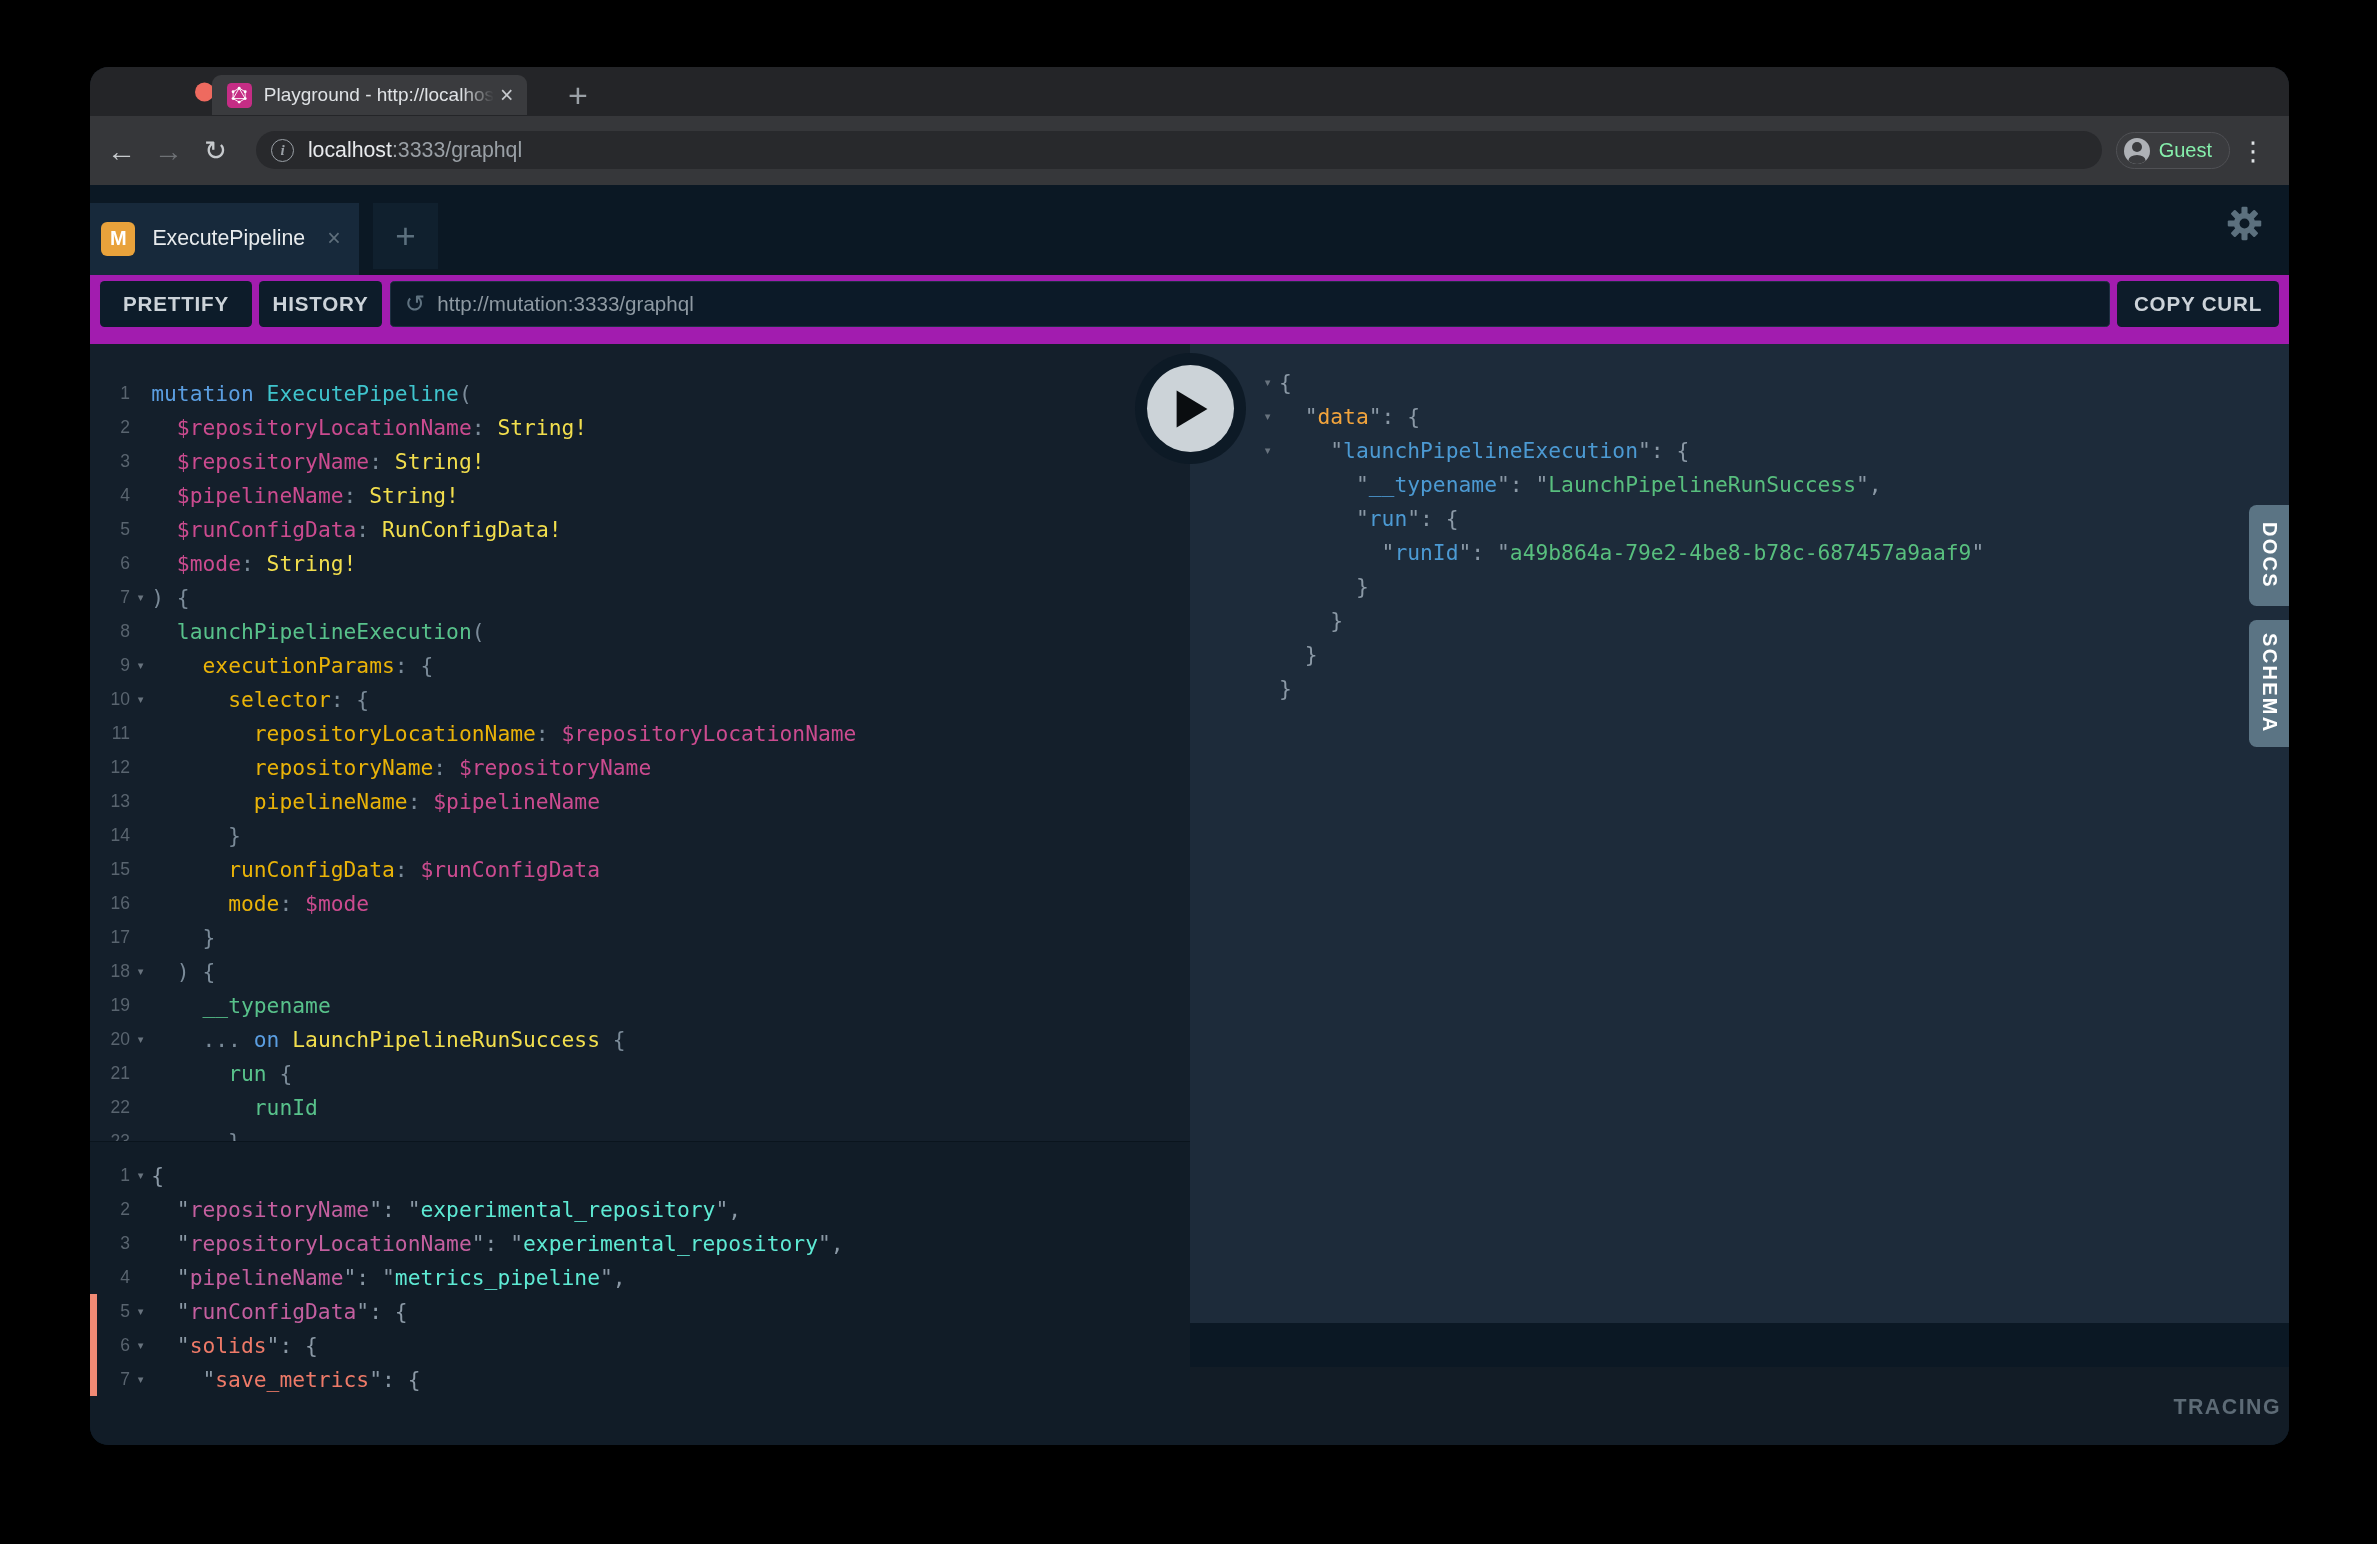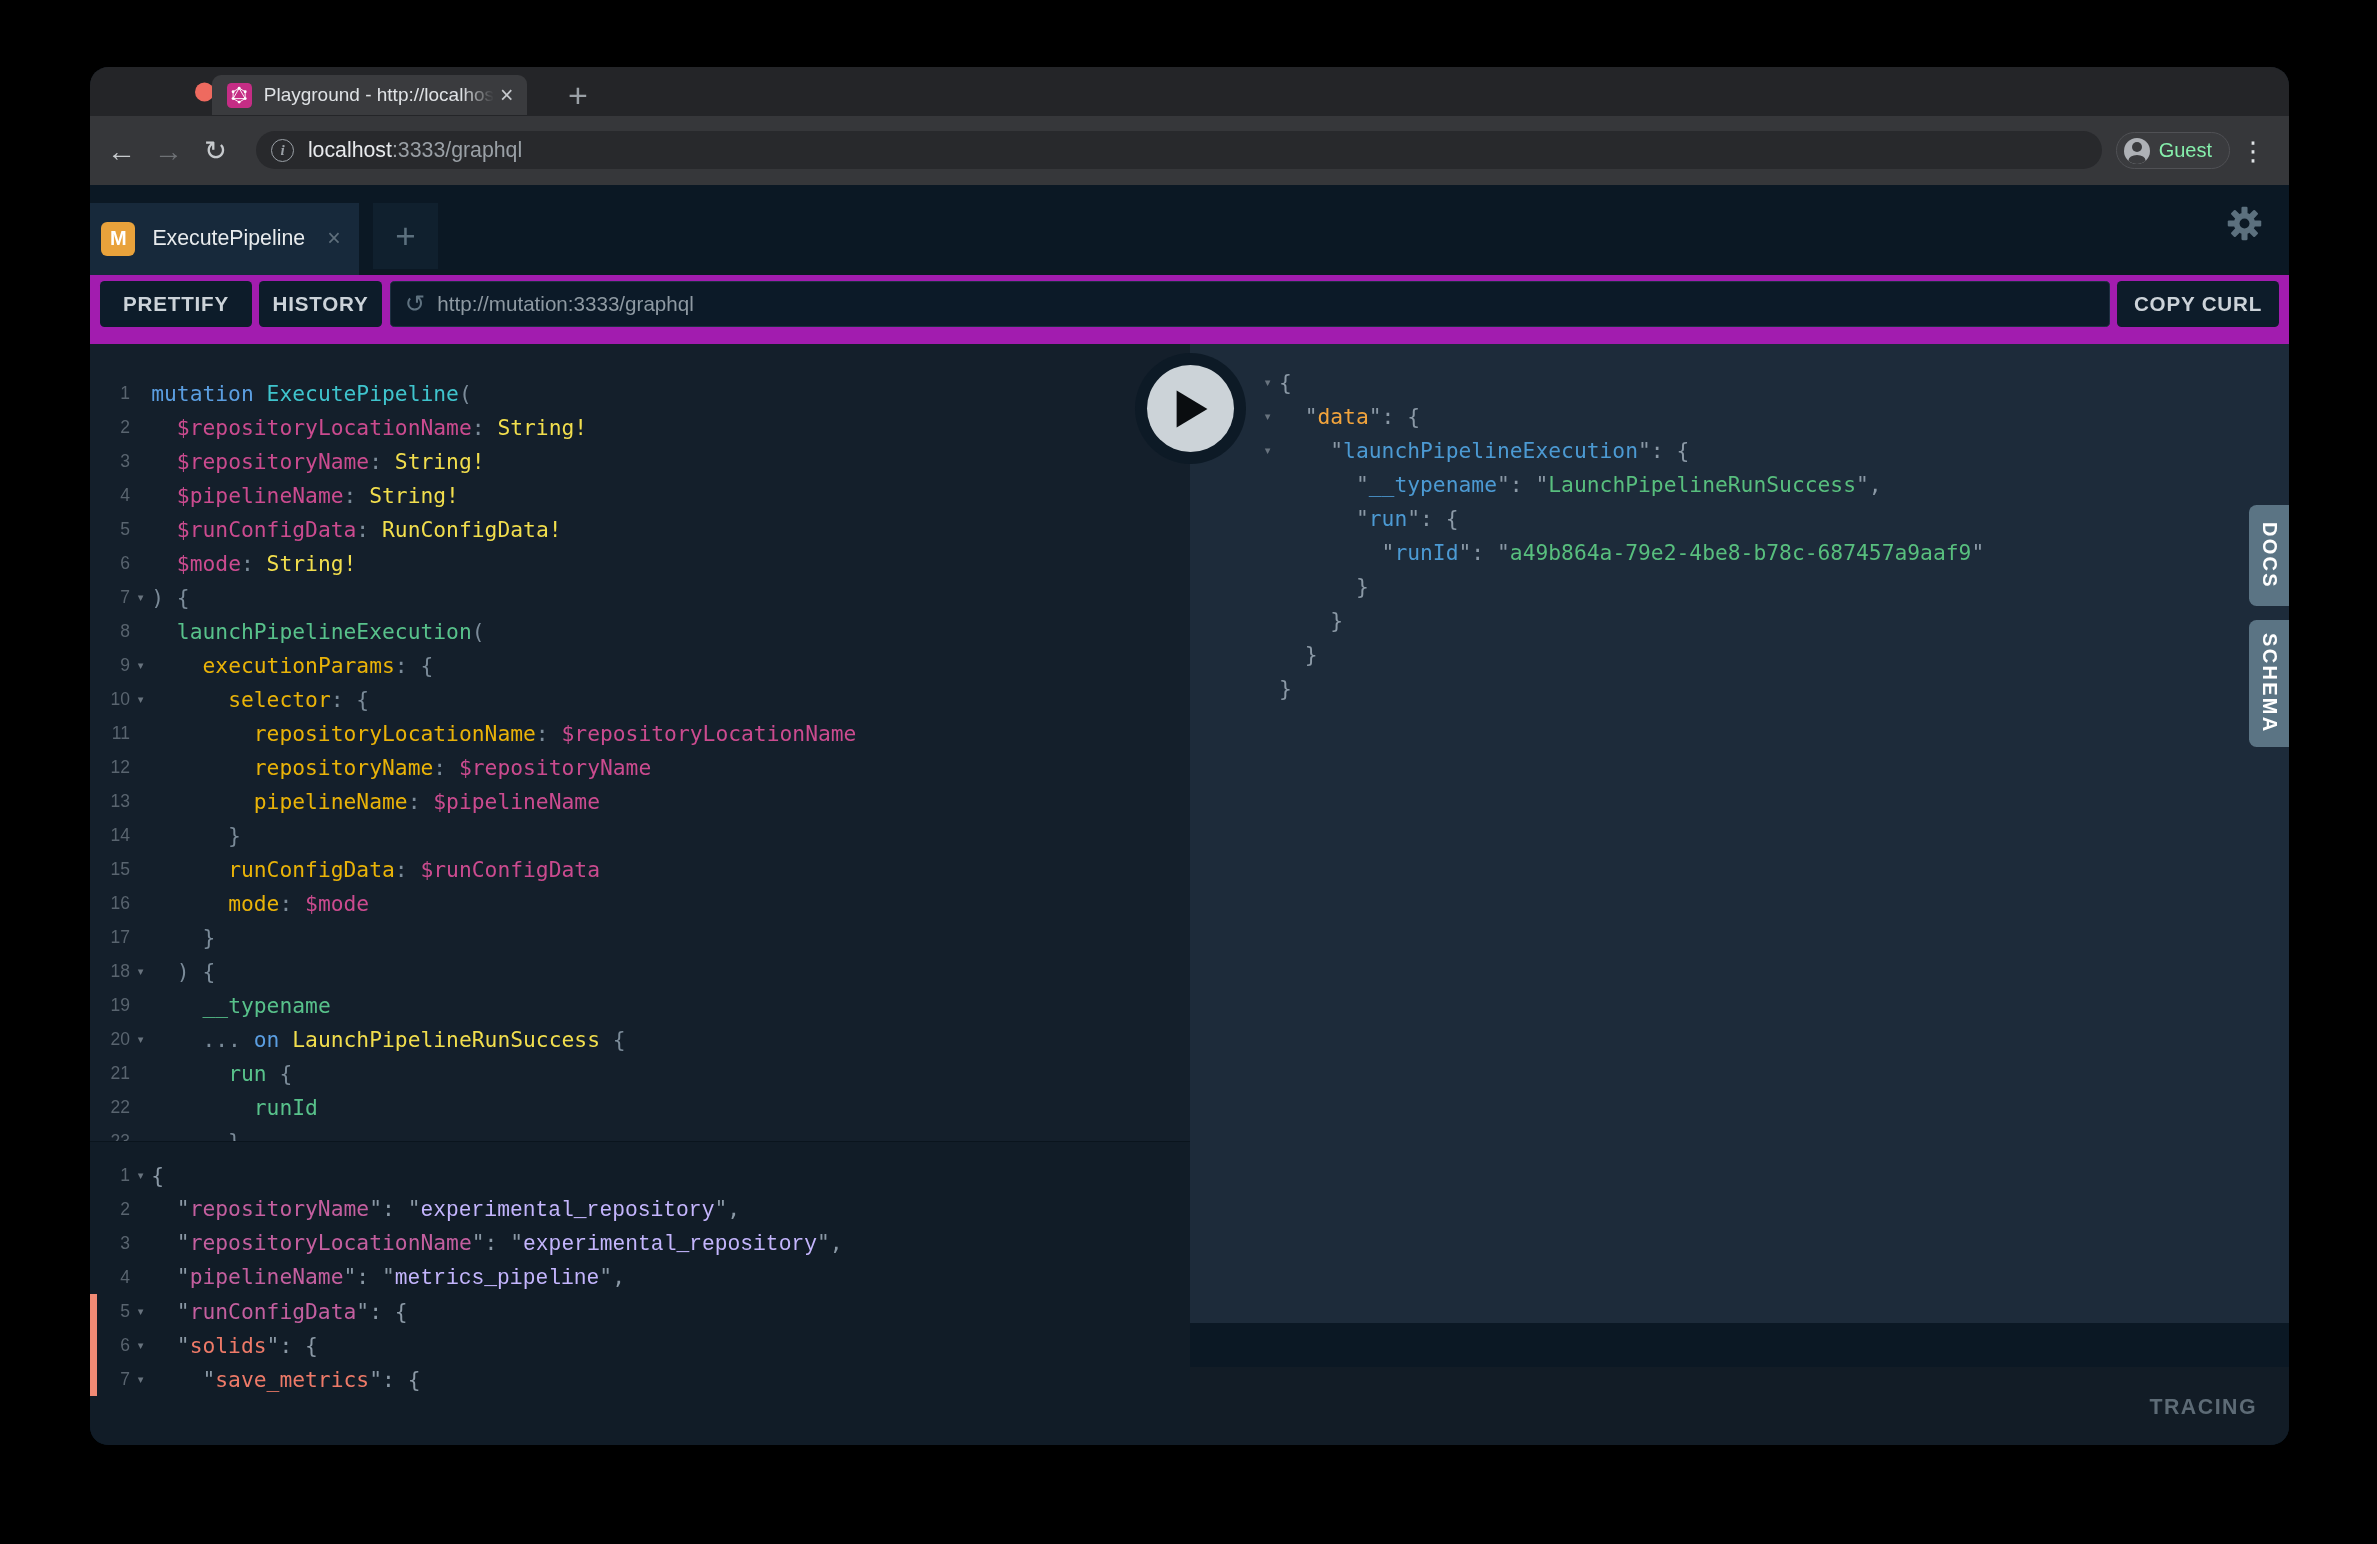--- a/index.html
+++ b/index.html
@@ -91,42 +91,42 @@
   .vars-area { height:305px; background:#111c27; border-top:1.5px solid #0a141d; overflow:hidden; }
   .vars-tabs { display:flex; gap:34px; padding:23px 0 0 28px; }
   .vars-tab { font-size:20px; font-weight:bold; letter-spacing:1.1px; }
   .vars-tab.active { color:#c9ced3; }
   .vars-tab.inactive { color:#5a6773; }
   .vars-lines { margin-top:16px; }
 
   .result-pane { flex:1; display:flex; flex-direction:column; position:relative; }
   .result-json { flex:1; background:#1d2b3a; overflow:hidden; padding-top:21.3px; }
   .tracing-bar { height:80px; background:#121c26; display:flex; align-items:center;
-    justify-content:flex-end; padding-right:32px;margin-top:44px; }
+    justify-content:flex-end; padding-right:8px;margin-top:44px; }
   .tracing-label { color:#5d6b76; font-size:21.3px; font-weight:bold; letter-spacing:1.5px; }
 
   
   .code-row { display:flex; align-items:center; height:34px;
     font-family:"DejaVu Sans Mono", monospace; font-size:21.3px; }
   .gut-marker { width:6.9px; align-self:stretch; flex:none; }
   .gut-marker.on { background:#f08a75; }
   .gut-num { width:33px; text-align:right; font-size:17.5px; color:#59646f; flex:none;
     font-family:"Liberation Sans", sans-serif; }
   .gut-fold { width:21.3px; text-align:center; font-size:14.5px; color:#68737e; flex:none; }
   .code-text { white-space:pre; }
   .result-json .gut-fold { margin-left:66px; width:23px; }
 
   
   .tk-kw{ color:#5b9ee1; } .tk-op{ color:#3fc4cd; } .tk-var{ color:#cb4b8f; }
   .tk-type{ color:#f2de4d; } .tk-punc{ color:#7b8b99; } .tk-field{ color:#58c28b; }
   .tk-arg{ color:#eab308; }
   .tk-rpunc{ color:#8b99a6; } .tk-rkeyo{ color:#f2a43c; } .tk-rkey{ color:#4c9ad3; }
   .tk-rval{ color:#58bf7e; }
   .tk-vpunc{ color:#8b99a6; } .tk-vkey{ color:#c45f9f; } .tk-vkeyc{ color:#ee7a68; }
-  .tk-vval{ color:#c4b5fd;font-family:Liberation Mono, monospace; }
+  .tk-vval{ color:#5eead4; }
 
   
   .play-btn { position:absolute; left:1045px; top:9.1px; width:111px; height:111px;
     border-radius:50%; background:#0d1a26; display:flex; align-items:center;
     justify-content:center; z-index:5; }
   .play-inner { width:87px; height:87px; border-radius:50%; background:#ccd3d8;
     display:flex; align-items:center; justify-content:center; }
 
   
   .side-tab { position:absolute; right:0; width:40px; background:#5b7484; color:#fff;

